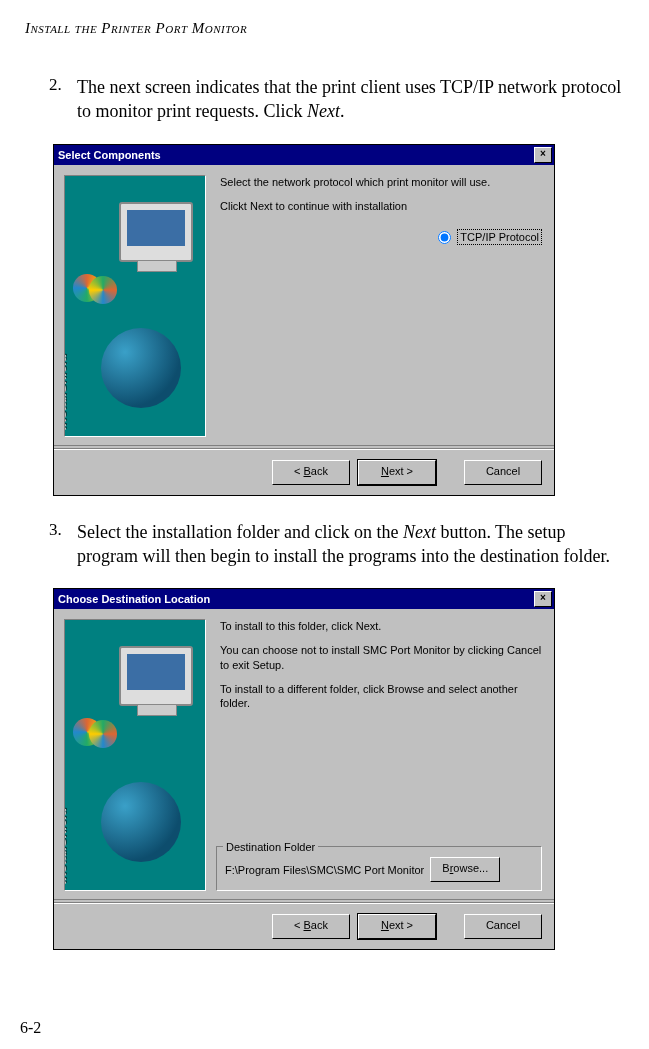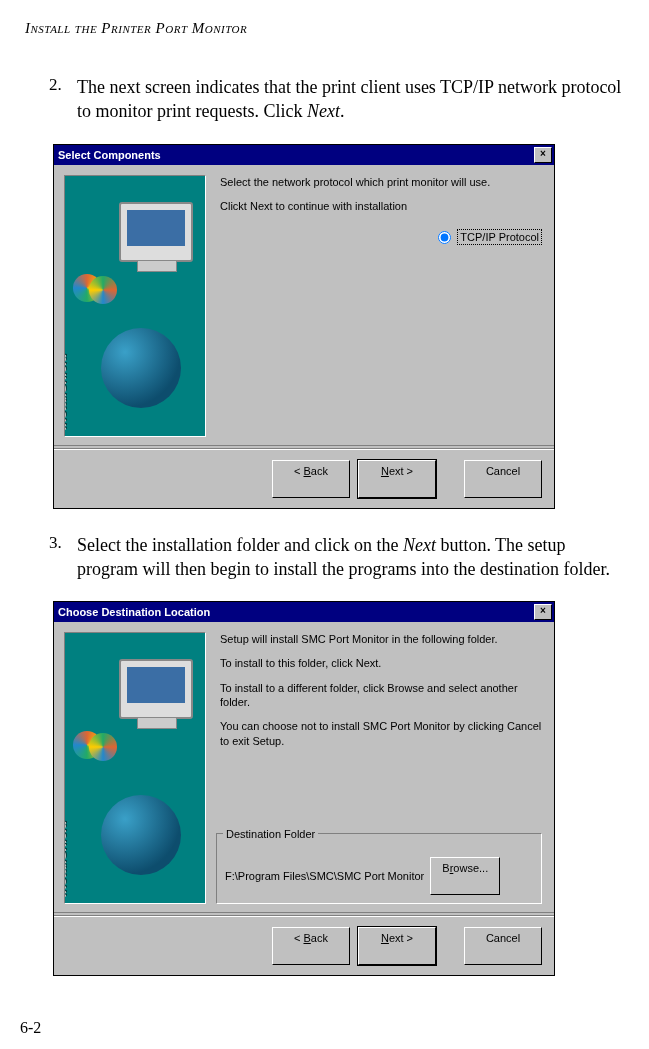--- a/index.html
+++ b/index.html
@@ -149,42 +149,42 @@
   .dlg-footer {
     border-top: 1px solid #fff;
     box-shadow: 0 -1px 0 #808080;
     padding: 10px 12px;
     display: flex;
     justify-content: flex-end;
     gap: 8px;
   }
   .btn {
     min-width: 78px;
-    height: 38px;
+    height: 25px;
     background:#c0c0c0;
     border-top:1px solid #fff;
     border-left:1px solid #fff;
     border-right:1px solid #000;
     border-bottom:1px solid #000;
     font-family:'MS Sans Serif', Arial, sans-serif;
     font-size:11px;
     text-align:center;
     line-height:21px;
     padding:0 6px;
     box-sizing:border-box;
   }
   .btn.default {
     outline:1px solid #000;
   }
   .grp {
     border-top:1px solid #808080;
     border-left:1px solid #808080;
     border-right:1px solid #fff;
     border-bottom:1px solid #fff;
-    padding:23px 8px 8px 8px;
+    padding:10px 8px 8px 8px;
     position:relative;
     margin-top:0;
   }
   .grp-label {
     position:absolute; top:-7px; left:6px;
     background:#c0c0c0; padding:0 3px;
     font-size:11px;
   }
   .grp-row { display:flex; align-items:center; justify-content:flex-start; gap:6px;}
   .path { font-size:11px; }
@@ -267,24 +267,23 @@
       <div class="monitor"></div>
         <div class="monitor-base"></div>
       <div class="discs">
           <div class="d1"></div>
           <div class="d2"></div>
         </div>
       <div class="globe"></div>
       <div class="is-text">InstallShield</div>
     </div>
     <div class="dlg-right">
-      <p>Setup will install SMC Port Monitor in the following folder.</p>
       <p>To install to this folder, click Next.</p>
+      <p>You can choose not to install SMC Port Monitor by clicking Cancel to exit Setup.</p>
       <p>To install to a different folder, click Browse and select another folder.</p>
-      <p>You can choose not to install SMC Port Monitor by clicking Cancel to exit Setup.</p>
       <div style="flex:1"></div>
       <div class="grp">
         <div class="grp-label">Destination Folder</div>
         <div class="grp-row">
           <span class="path">F:\Program Files\SMC\SMC Port Monitor</span>
           <div class="btn" style="min-width:70px;">B<span class="u">r</span>owse...</div>
         </div>
       </div>
     </div>
   </div>

